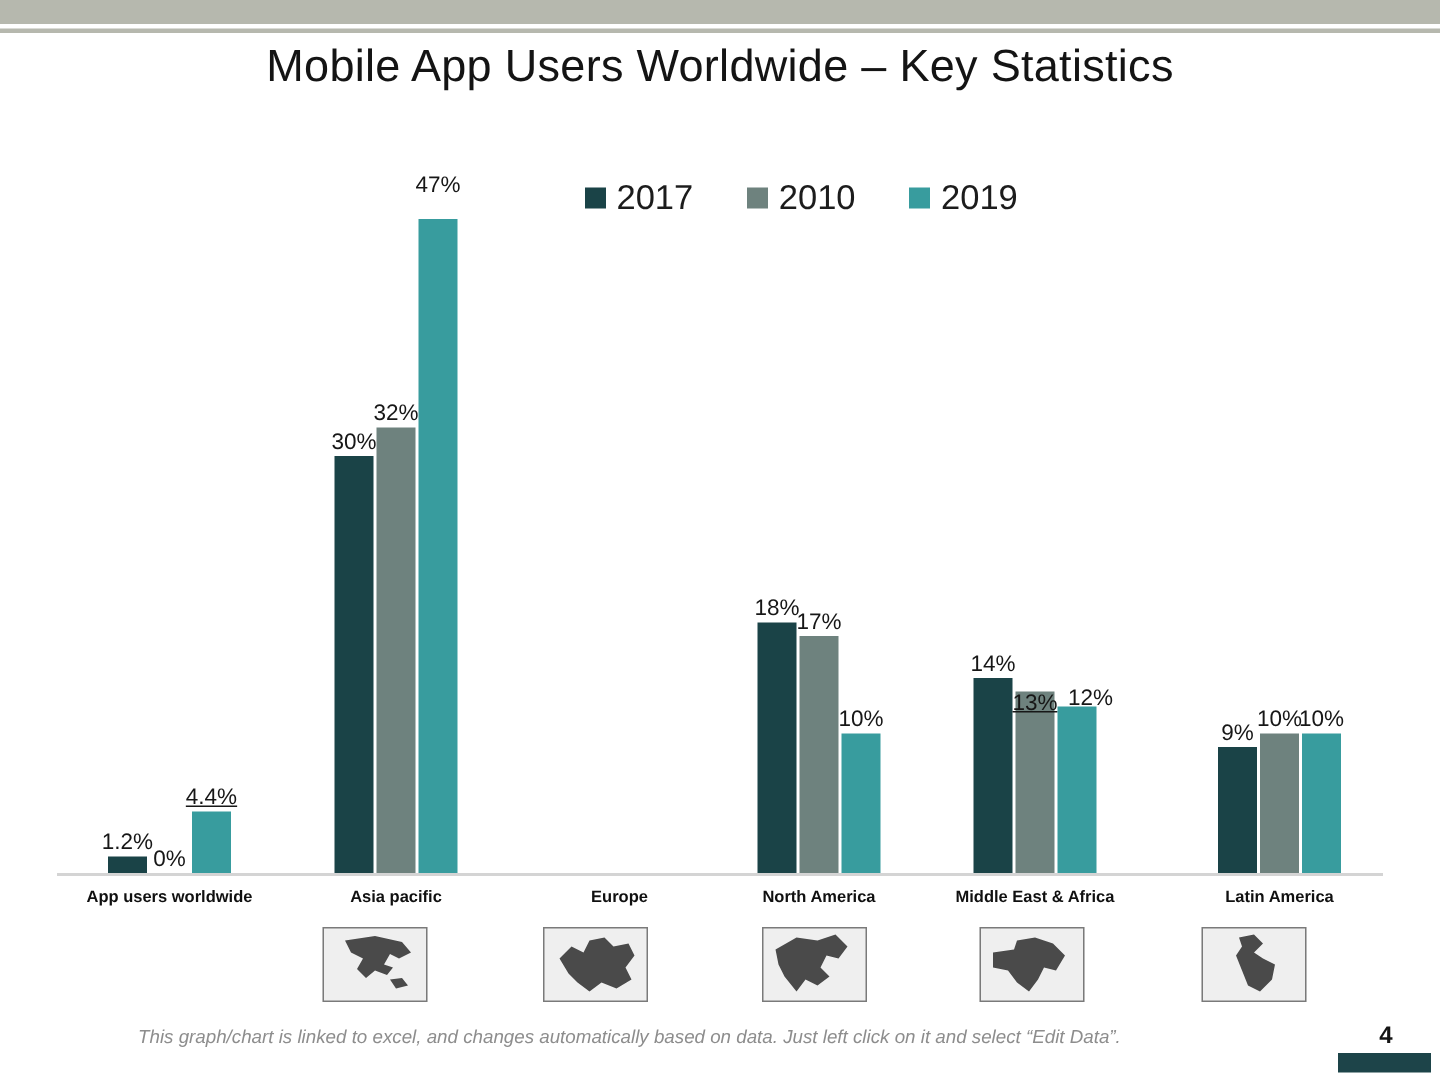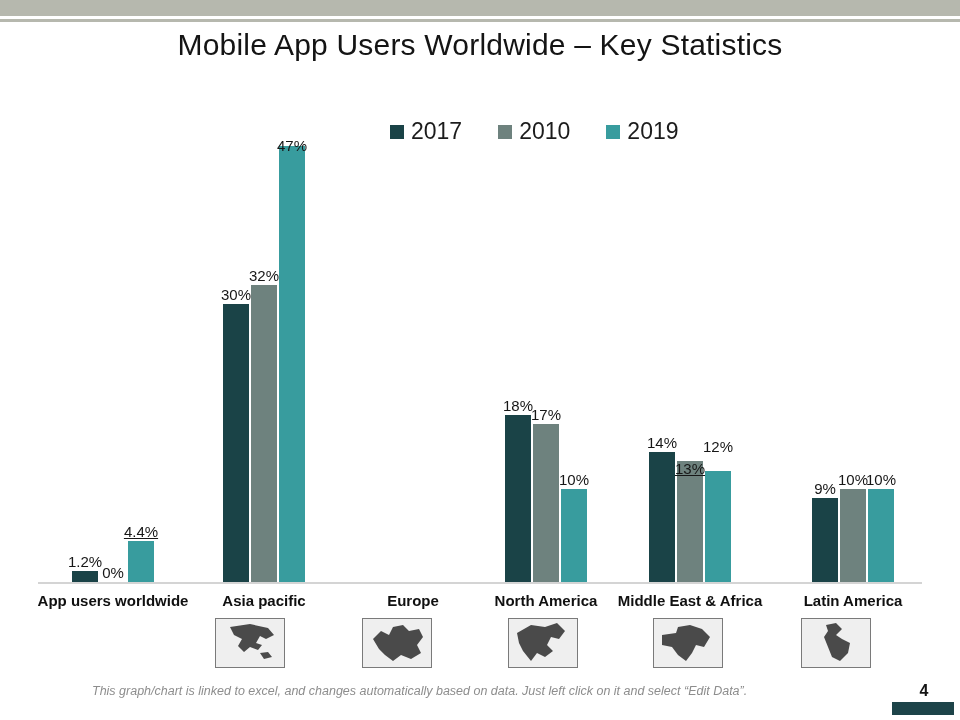--- a/index.html
+++ b/index.html
@@ -109,21 +109,21 @@
     top: 582px;
     width: 884px;
     height: 2px;
     background: #d4d4d4;
   }
 
   
   .cat-label {
     position: absolute;
     top: 592px;
-    font-size: 15px;
+    font-size: 11px;
     font-weight: bold;
     color: #101010;
     text-align: center;
     white-space: nowrap;
     line-height: 1.2;
   }
 
   
   .map-thumb {
     position: absolute;
@@ -201,37 +201,37 @@
       <div class="bar-label" style="width: 48px; left: 17px; bottom: 2px;">0%</div>
       <div class="bar" style="left: 56px; height: 40.832px; background: rgb(56, 156, 158);"></div>
       <div class="bar-label" style="width: 48px; left: 45px; bottom: 42.832px; text-decoration: underline;">4.4%</div>
     </div>
     <div class="group" style="left: 185px; width: 82px;">
       <div class="bar" style="left: 0px; height: 278.4px; background: rgb(26, 67, 71);"></div>
       <div class="bar-label" style="width: 48px; left: -11px; bottom: 280.4px;">30%</div>
       <div class="bar" style="left: 28px; height: 296.96px; background: rgb(110, 130, 126);"></div>
       <div class="bar-label" style="width: 48px; left: 17px; bottom: 298.96px;">32%</div>
       <div class="bar" style="left: 56px; height: 436.16px; background: rgb(56, 156, 158);"></div>
-      <div class="bar-label" style="width: 48px; left: 45px; bottom: 429px;">47%</div>
+      <div class="bar-label" style="width: 48px; left: 45px; bottom: 451px;">47%</div>
     </div>
     <div class="group" style="left: 467px; width: 82px;">
       <div class="bar" style="left: 0px; height: 167.04px; background: rgb(26, 67, 71);"></div>
       <div class="bar-label" style="width: 48px; left: -11px; bottom: 169.04px;">18%</div>
       <div class="bar" style="left: 28px; height: 157.76px; background: rgb(110, 130, 126);"></div>
       <div class="bar-label" style="width: 48px; left: 17px; bottom: 159.76px; margin-top: 28px;">17%</div>
       <div class="bar" style="left: 56px; height: 92.8px; background: rgb(56, 156, 158);"></div>
       <div class="bar-label" style="width: 48px; left: 45px; bottom: 94.8px;">10%</div>
     </div>
     <div class="group" style="left: 611px; width: 82px;">
       <div class="bar" style="left: 0px; height: 129.92px; background: rgb(26, 67, 71);"></div>
       <div class="bar-label" style="width: 48px; left: -11px; bottom: 131.92px;">14%</div>
       <div class="bar" style="left: 28px; height: 120.64px; background: rgb(110, 130, 126);"></div>
       <div class="bar-label" style="width: 48px; left: 17px; bottom: 106px; text-decoration: underline;">13%</div>
       <div class="bar" style="left: 56px; height: 111.36px; background: rgb(56, 156, 158);"></div>
-      <div class="bar-label" style="width: 48px; left: 45px; bottom: 128px;">12%</div>
+      <div class="bar-label" style="width: 48px; left: 45px; bottom: 109px; text-align: right;">12%</div>
     </div>
     <div class="group" style="left: 774px; width: 82px;">
       <div class="bar" style="left: 0px; height: 83.52px; background: rgb(26, 67, 71);"></div>
       <div class="bar-label" style="width: 48px; left: -11px; bottom: 85.52px;">9%</div>
       <div class="bar" style="left: 28px; height: 92.8px; background: rgb(110, 130, 126);"></div>
       <div class="bar-label" style="width: 48px; left: 17px; bottom: 94.8px;">10%</div>
       <div class="bar" style="left: 56px; height: 92.8px; background: rgb(56, 156, 158);"></div>
       <div class="bar-label" style="width: 48px; left: 45px; bottom: 94.8px;">10%</div>
     </div>
   </div>

